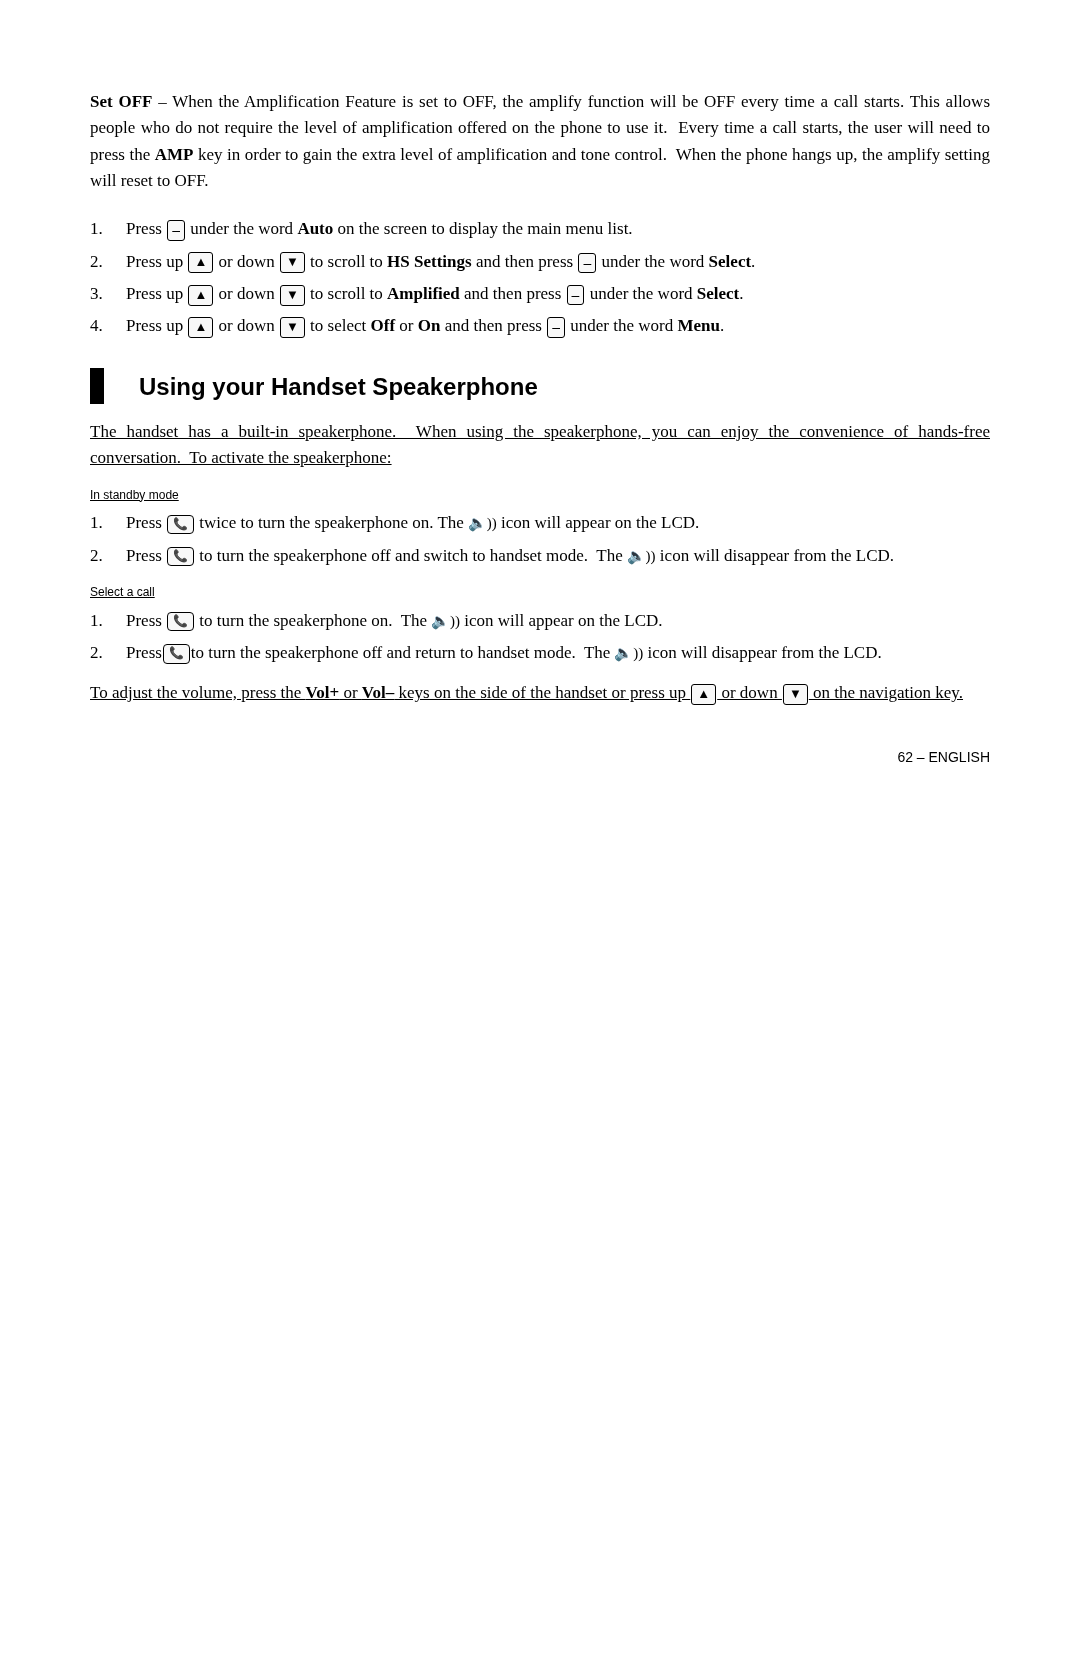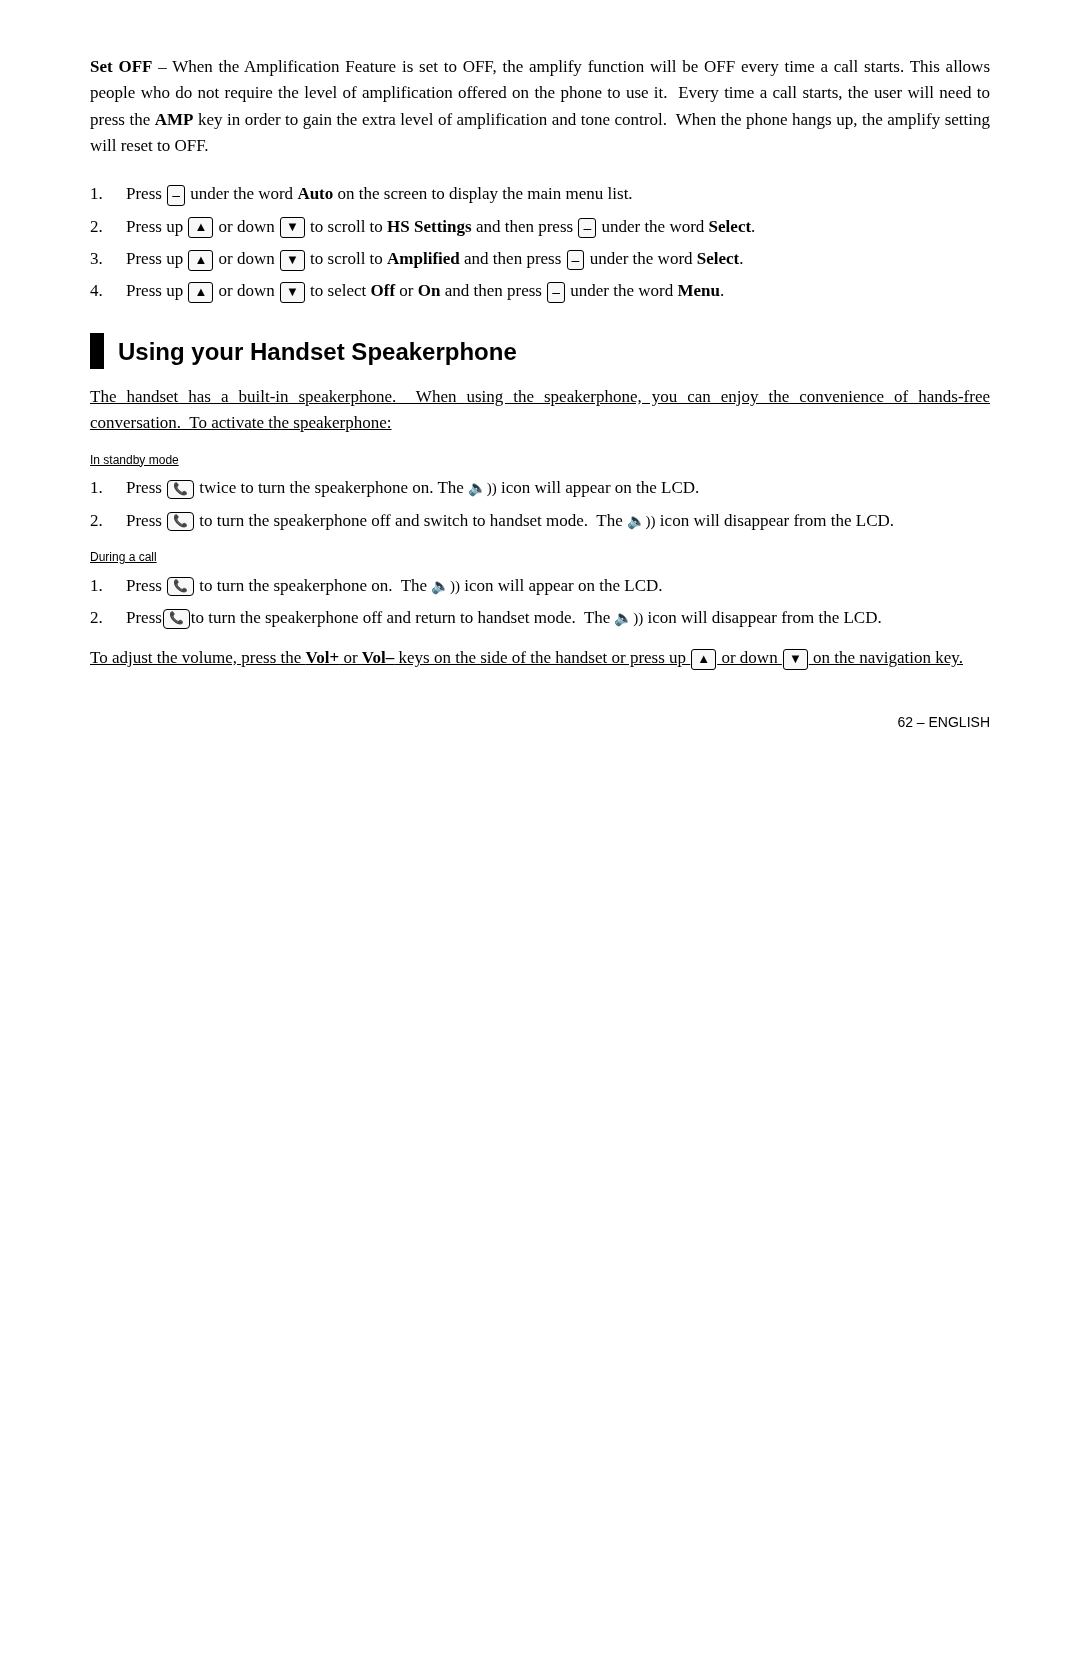--- a/index.html
+++ b/index.html
@@ -9,20 +9,21 @@
       font-size: 17px;
       line-height: 1.55;
       color: #000;
       width: 1080px;
       min-height: 1669px;
       padding: 54px 90px 60px 90px;
     }
     .intro-block {
       margin-bottom: 22px;
       text-align: justify;
+      margin-top: 35px;
     }
     .intro-block p {
       margin-bottom: 14px;
       text-align: justify;
     }
     .steps-list {
       list-style: none;
       padding: 0;
       margin: 0 0 14px 0;
     }
@@ -37,20 +38,21 @@
       font-weight: normal;
     }
     .step-content {
       flex: 1;
       text-align: justify;
     }
     .section-heading {
       display: flex;
       align-items: center;
       margin: 28px 0 14px 0;
+      gap: 21px;
     }
     .heading-bar {
       display: inline-block;
       width: 14px;
       min-width: 14px;
       height: 36px;
       background: #000;
       margin-right: 14px;
     }
     .heading-text {
@@ -172,21 +174,21 @@
     </span>
   </li>
   <li>
     <span class="step-num">2.</span>
     <span class="step-content">
       Press <span class="key-phone" style="font-size:12px;">📞</span> to turn the speakerphone off and switch to handset mode.&nbsp; The <span class="speaker-icon">🔈))</span> icon will disappear from the LCD.
     </span>
   </li>
 </ol>
 
-<div class="subheading">During a call</div>
+<div class="subheading">Select a call</div>
 
 <ol class="steps-list">
   <li>
     <span class="step-num">1.</span>
     <span class="step-content">
       Press <span class="key-phone" style="font-size:12px;">📞</span> to turn the speakerphone on.&nbsp; The <span class="speaker-icon">🔈))</span> icon will appear on the LCD.
     </span>
   </li>
   <li>
     <span class="step-num">2.</span>

